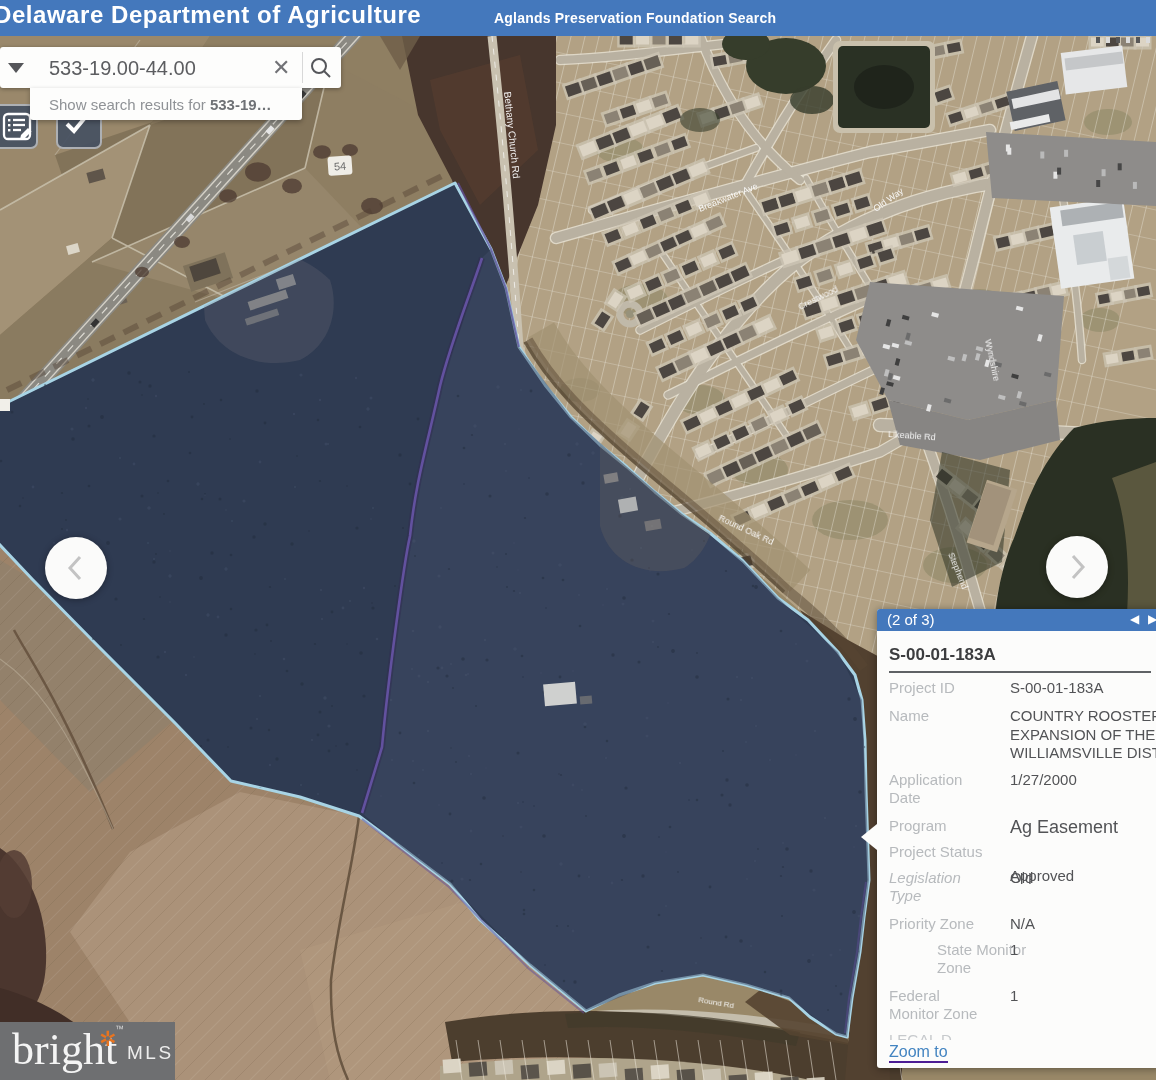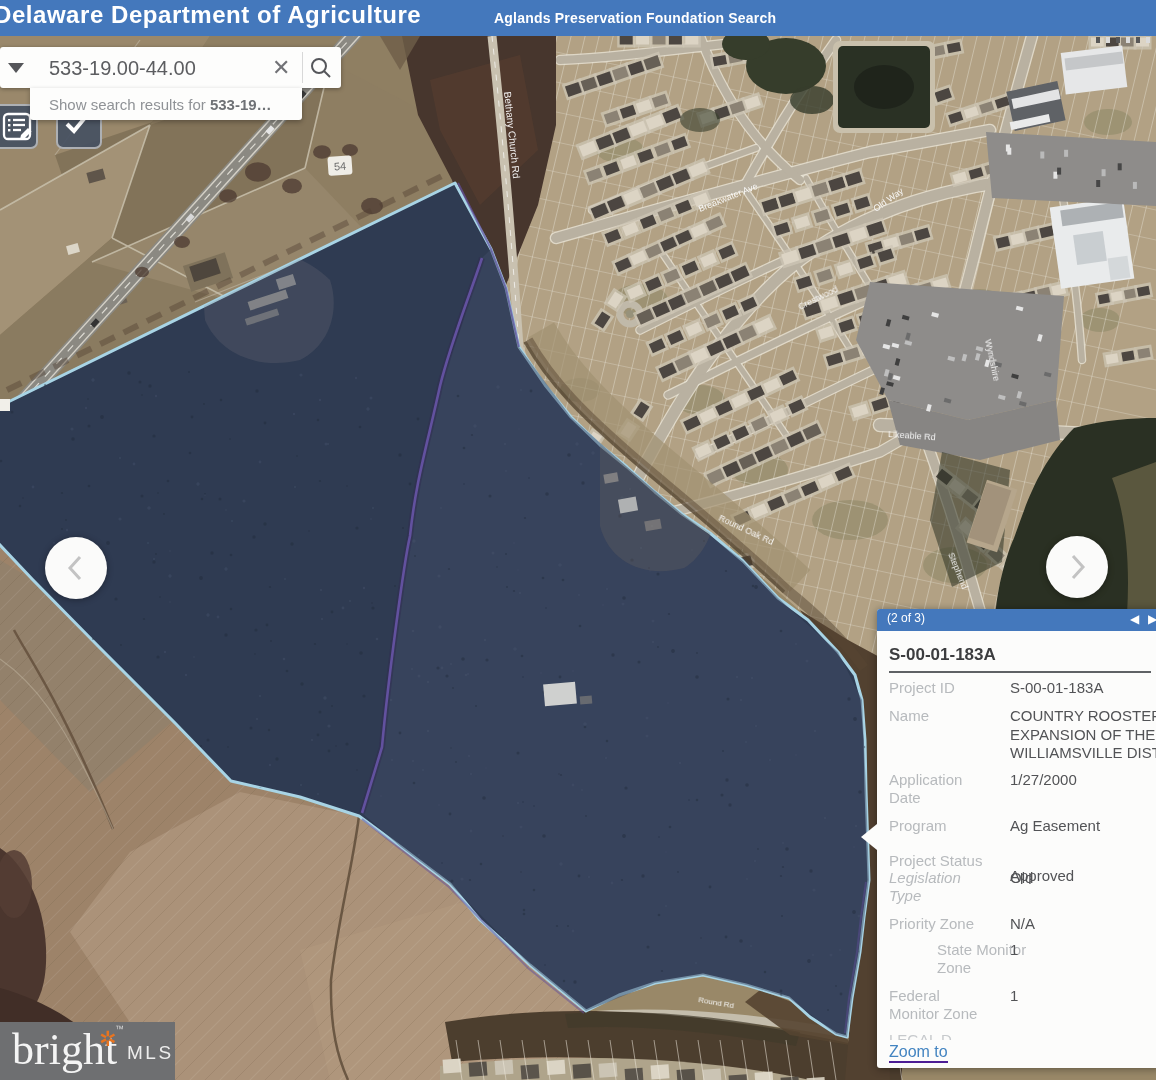--- a/index.html
+++ b/index.html
@@ -1666,42 +1666,42 @@
 <svg class="abs" style="left:1046px;top:536px" width="62" height="62" viewBox="0 0 62 62">
       <polyline points="27,20 37,31 27,42" fill="none" stroke="#c3c3c3" stroke-width="3"></polyline>
     </svg>
 
 <div class="abs" style="left:877px;top:609px;width:284px;height:459px;background:#fcfcfb;border-radius:3px;box-shadow:0 1px 8px rgba(0,0,0,0.4);"></div>
 
 <div class="abs" style="left:861px;top:824px;width:0;height:0;border-right:16px solid #fcfcfb;border-top:13px solid transparent;border-bottom:13px solid transparent;"></div>
 
 <div class="abs" style="left:877px;top:609px;width:284px;height:22px;background:#4478bc;border-radius:3px 0 0 0;"></div>
 
-<div class="abs" style="left:887px;top:611px;color:#fff;font-size:12px;">(2 of 3)</div>
+<div class="abs" style="left:887px;top:611px;color:#fff;font-size:15px;">(2 of 3)</div>
 
 <div class="abs" style="left:1130px;top:612px;color:#fff;font-size:12px;">◀</div>
 <div class="abs" style="left:1148px;top:612px;color:#fff;font-size:12px;">▶</div>
 
 <div class="abs" style="left:889px;top:645px;color:#3c3d3f;font-size:17px;font-weight:bold;">S-00-01-183A</div>
 
 <div class="abs" style="left:889px;top:671px;width:262px;height:1.5px;background:#5f6265;"></div>
 
 <div class="abs" style="left:889px;top:679px;color:#b7babd;font-size:15px;">Project ID</div>
 <div class="abs" style="left:1010px;top:679px;color:#525356;font-size:15px;white-space:nowrap;">S-00-01-183A</div>
 
 <div class="abs" style="left:889px;top:707px;color:#b7babd;font-size:15px;">Name</div>
 <div class="abs" style="left:1010px;top:707px;color:#525356;font-size:15px;line-height:18.5px;white-space:nowrap;">COUNTRY ROOSTER<br>EXPANSION OF THE<br>WILLIAMSVILLE DIST</div>
 
 <div class="abs" style="left:889px;top:771px;color:#b7babd;font-size:15px;line-height:18px;">Application<br>Date</div>
 <div class="abs" style="left:1010px;top:771px;color:#525356;font-size:15px;white-space:nowrap;">1/27/2000</div>
 
 <div class="abs" style="left:889px;top:817px;color:#b7babd;font-size:15px;">Program</div>
-<div class="abs" style="left:1010px;top:817px;color:#525356;font-size:15px;white-space:nowrap;">Ag Easement</div>
-
-<div class="abs" style="left:889px;top:843px;color:#b7babd;font-size:15px;margin-top:9px;">Project Status</div>
+<div class="abs" style="left:1010px;top:817px;color:#525356;font-size:18px;white-space:nowrap;">Ag Easement</div>
+
+<div class="abs" style="left:889px;top:843px;color:#b7babd;font-size:15px;">Project Status</div>
 <div class="abs" style="left:1010px;top:843px;color:#525356;font-size:15px;white-space:nowrap;margin-top:24px;">Approved</div>
 
 <div class="abs" style="left:889px;top:869px;color:#b7babd;font-size:15px;line-height:18px;font-style:italic;">Legislation<br>Type</div>
 <div class="abs" style="left:1010px;top:869px;color:#525356;font-size:15px;">Old</div>
 
 <div class="abs" style="left:889px;top:915px;color:#b7babd;font-size:15px;">Priority Zone</div>
 <div class="abs" style="left:1010px;top:915px;color:#525356;font-size:15px;">N/A</div>
 
 <div class="abs" style="left:889px;top:941px;color:#b7babd;font-size:15px;line-height:18px;margin-left:48px;">State Monitor<br>Zone</div>
 <div class="abs" style="left:1010px;top:941px;color:#525356;font-size:15px;">1</div>

